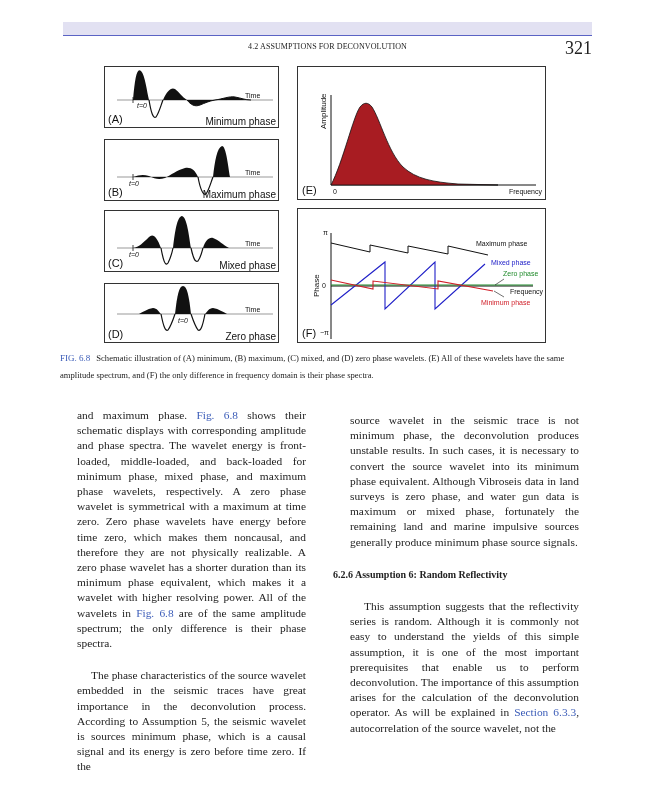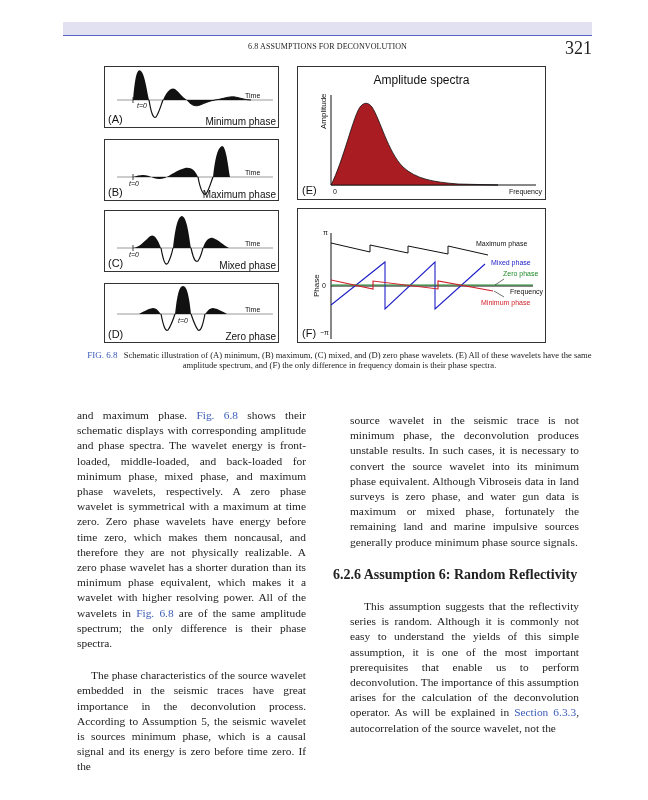--- a/index.html
+++ b/index.html
@@ -9,35 +9,35 @@
   .rh-title { position:absolute; left:0; right:0; text-align:center; top:2px; font-size:8px; letter-spacing:0.1px; font-family:"Liberation Serif", serif; color:#222; }
   .page-num { position:absolute; right:0; top:-2px; font-size:18px; font-family:"Liberation Serif", serif; color:#222; }
 
   .panel { position:absolute; border:1px solid #333; background:#fff; box-sizing:border-box; }
   .panel svg { position:absolute; left:0; top:0; }
   .plabel { position:absolute; font-family:"Liberation Sans", sans-serif; font-size:11px; color:#111; }
   .pname { position:absolute; font-family:"Liberation Sans", sans-serif; font-size:10px; color:#111; }
   .small { font-family:"Liberation Sans", sans-serif; font-size:7px; color:#111; position:absolute; }
   .title-chart { position:absolute; font-family:"Liberation Sans", sans-serif; font-size:12px; color:#111; }
 
-  .caption { position:absolute; left:60px; top:350px; width:535px; font-family:"Liberation Serif", serif; font-size:8.6px; line-height:10px; color:#222; text-align:center;margin-left:12px; }
+  .caption { position:absolute; left:60px; top:350px; width:535px; font-family:"Liberation Serif", serif; font-size:8.6px; line-height:17px; color:#222; text-align:left; }
   .caption .figref { color:#3b5cb8; margin-right:6px; font-size:9px; }
 
   .col { position:absolute; font-family:"Liberation Serif", serif; font-size:11.4px; line-height:15.2px; color:#222; text-align:justify; }
   .col p { margin:17px; }
   .col .indent { text-indent:14px; }
   .link { color:#3b5cb8; }
-  .section-head { font-family:"Liberation Serif", serif; font-weight:bold; font-size:14px; color:#222; margin:14px 0 10px 0; white-space:nowrap; }
+  .section-head { font-family:"Liberation Serif", serif; font-weight:bold; font-size:10px; color:#222; margin:14px 0 10px 0; white-space:nowrap; }
 </style>
 </head>
 <body>
 
 <div class="topbar"></div>
 <div class="running-head">
-  <div class="rh-title">6.8 ASSUMPTIONS FOR DECONVOLUTION</div>
+  <div class="rh-title">4.2 ASSUMPTIONS FOR DECONVOLUTION</div>
   <div class="page-num">321</div>
 </div>
 
 <div class="panel" style="left:104px;top:66px;width:175px;height:62px;">
   <svg width="175" height="62">
     <line x1="12" y1="33" x2="168" y2="33" stroke="#999" stroke-width="1"></line>
     <path d="M28,33 C30,10 32,0 36,4 C40,8 42,25 44,33 Z" fill="#111"></path>
     <path d="M44,33 C46,45 48,52 51,50 C54,46 56,38 58,33" fill="none" stroke="#111" stroke-width="1.2"></path>
     <path d="M58,33 C62,24 66,20 70,22 C74,25 77,30 82,33 Z" fill="#111"></path>
     <path d="M82,33 C86,38 90,40 95,38 C100,36 104,34 110,33 C118,32 124,29 130,30 C136,31 140,33 146,33" fill="#111" stroke="#111" stroke-width="1"></path>
@@ -88,21 +88,20 @@
     <path d="M86,30 C88,36 90,42 93,46 C96,48 98,40 100,30" fill="none" stroke="#111" stroke-width="1.2"></path>
     <path d="M100,30 C102,28 104,24 108,24 C114,25 118,28 122,30 Z" fill="#111"></path>
   </svg>
   <div class="small" style="left:73px;top:33px;font-style:italic;">t=0</div>
   <div class="small" style="left:140px;top:22px;">Time</div>
   <div class="plabel" style="left:3px;top:44px;">(D)</div>
   <div class="pname" style="right:2px;top:47px;">Zero phase</div>
 </div>
 
 <div class="panel" style="left:297px;top:66px;width:249px;height:134px;">
-  <div class="title-chart" style="left:0;right:0;top:6px;text-align:center;">Amplitude spectra</div>
   <svg width="249" height="134">
     <line x1="33" y1="28" x2="33" y2="118" stroke="#111" stroke-width="1"></line>
     <line x1="33" y1="118" x2="238" y2="118" stroke="#111" stroke-width="1"></line>
     <path d="M33,118 C45,95 55,50 62,40 C66,35 70,35 74,40 C82,52 90,85 105,100 C118,112 135,115 160,117 L200,118 Z" fill="#a81c22" stroke="#111" stroke-width="0.8"></path>
   </svg>
   <div class="small" style="left:16px;top:50px;transform:rotate(-90deg);transform-origin:left top;top:62px;left:21px;font-size:8px;">Amplitude</div>
   <div class="small" style="left:35px;top:121px;">0</div>
   <div class="small" style="right:3px;top:121px;">Frequency</div>
   <div class="plabel" style="left:4px;top:117px;">(E)</div>
 </div>

